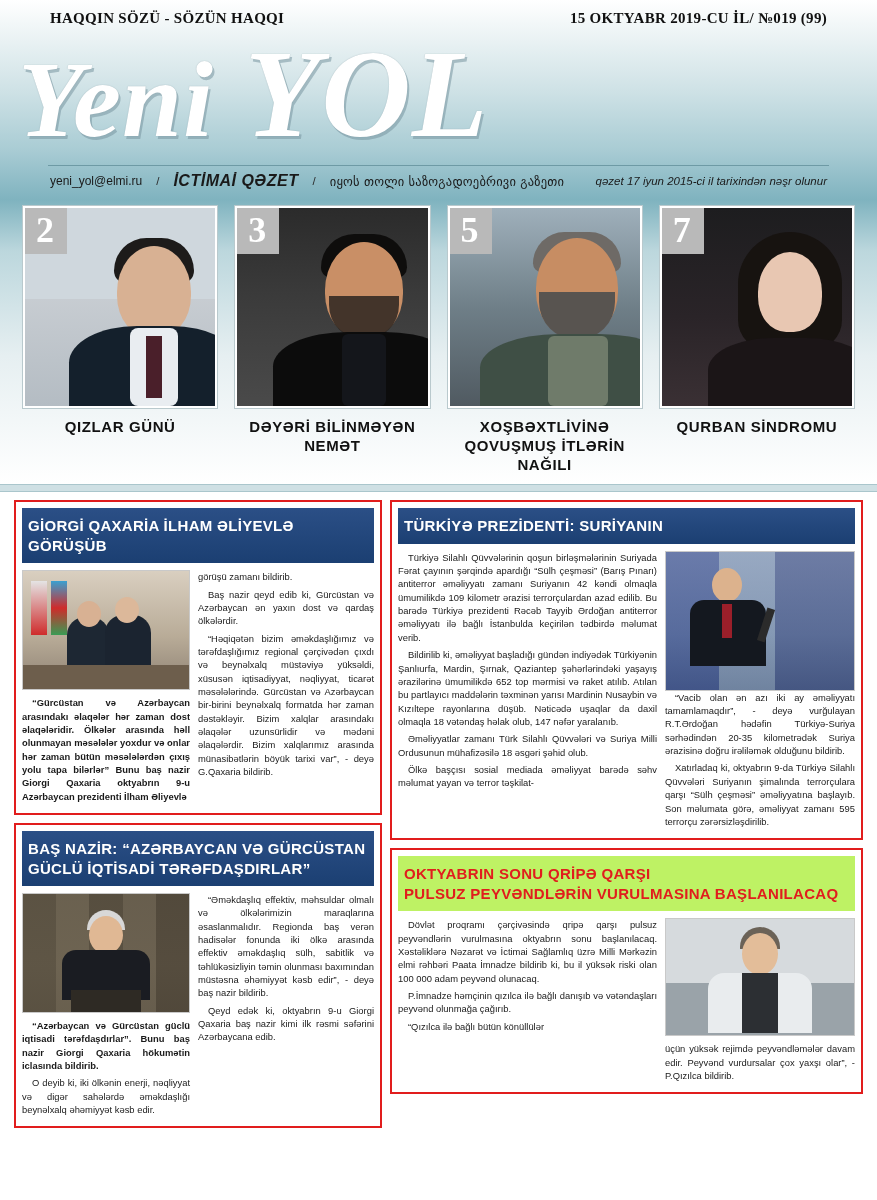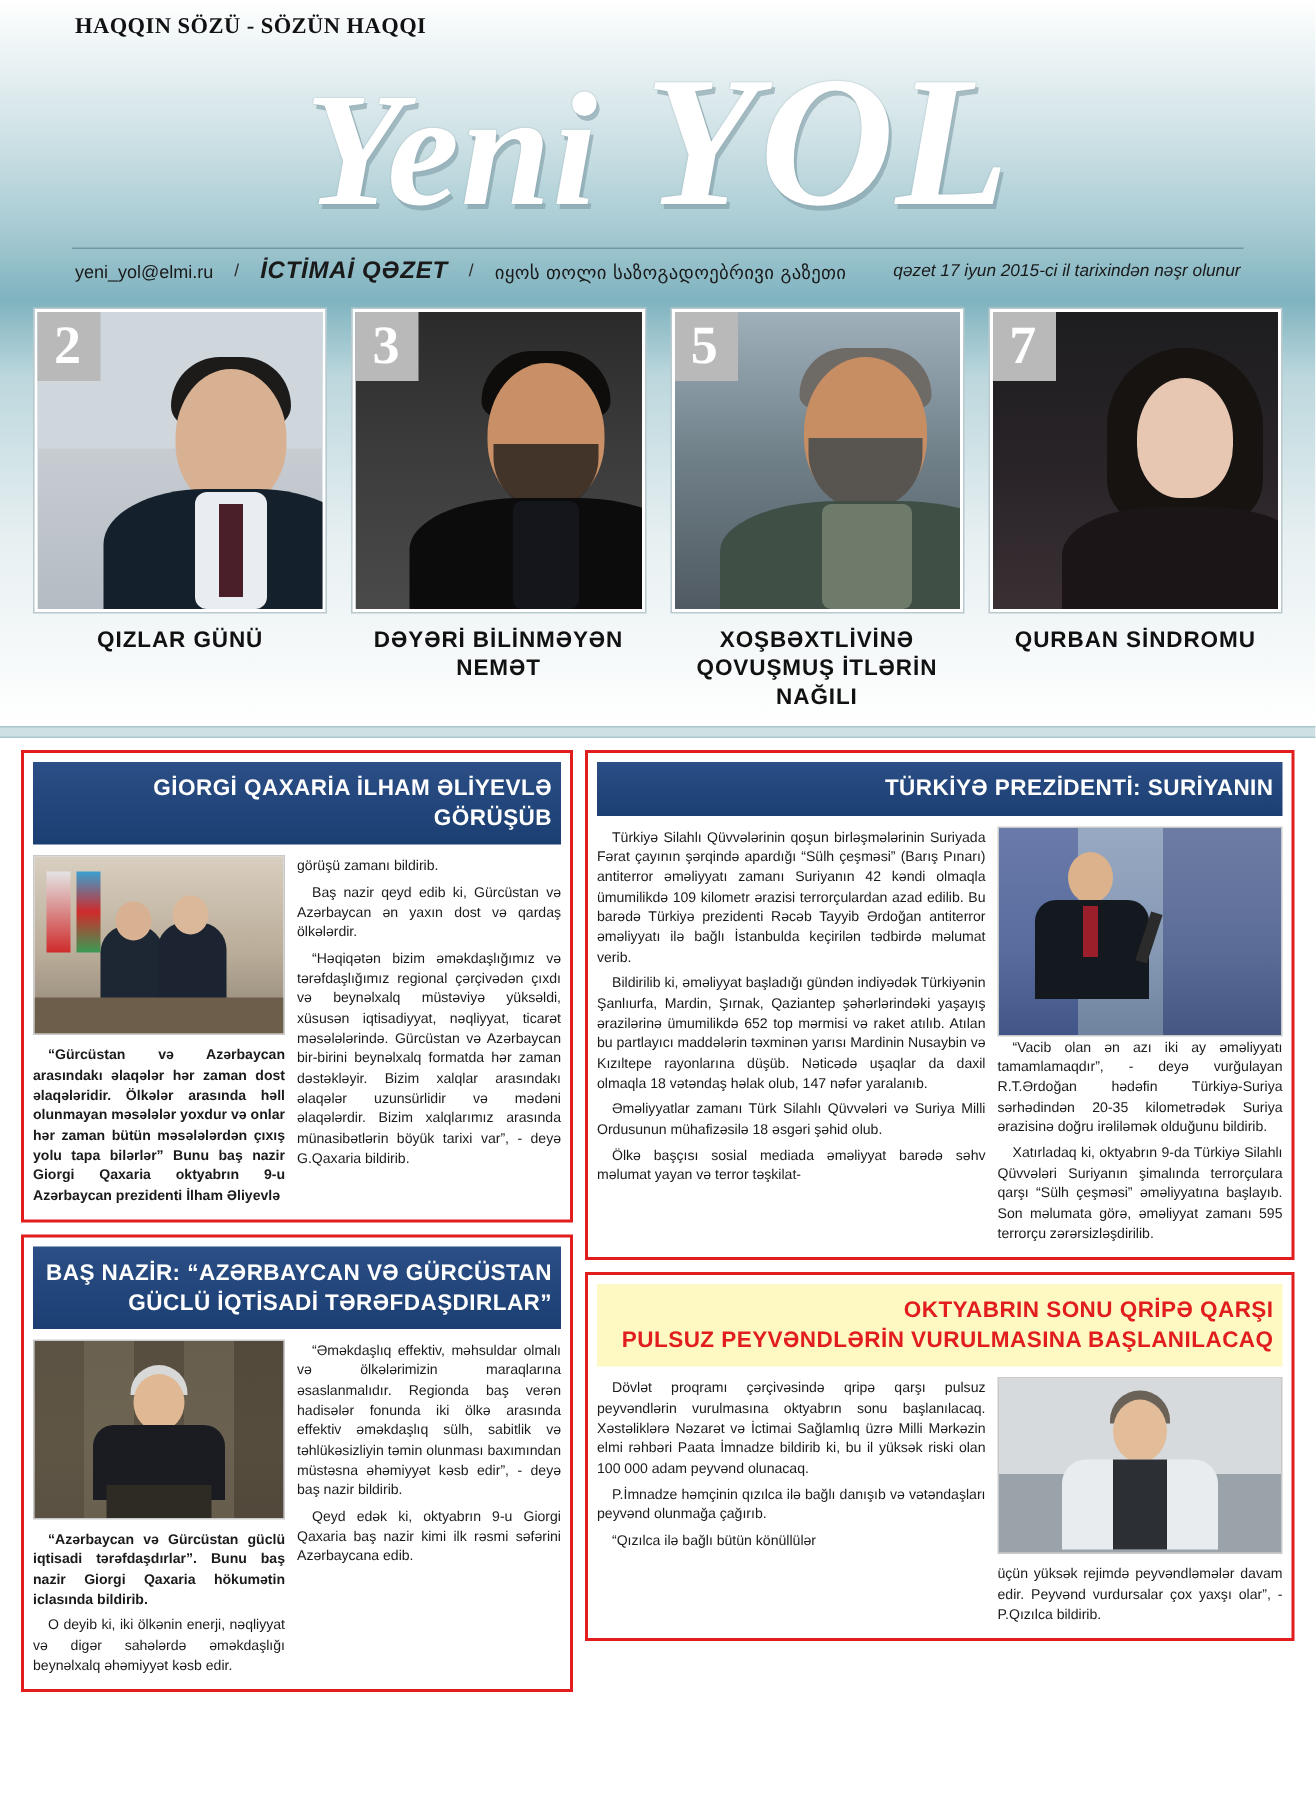--- a/index.html
+++ b/index.html
@@ -21,21 +21,21 @@
   }
   .top-strip {
     display:flex; justify-content:space-between; align-items:center;
     font-family: "Liberation Serif", serif;
     font-weight: bold;
     font-size: 15px;
     letter-spacing: .3px;
     padding: 10px 32px 6px 32px;
     color:#111;
   }
-  .logo-wrap { text-align:center; padding: 0 0 4px 0; }
+  .logo-wrap { padding: 0 0 4px 0; }
   .logo {
     font-family: "Liberation Serif", serif;
     font-style: italic;
     font-weight: bold;
     font-size: 118px;
     line-height: 1.0;
     color: #ffffff;
     text-shadow: 2px 3px 0px rgba(120,150,160,.55), 0 0 1px rgba(90,120,130,.6);
     letter-spacing: 1px;
     margin: 0;
@@ -139,28 +139,28 @@
     padding: 8px 14px 0 14px;
   }
   .col-left { width: 368px; display:flex; flex-direction:column; gap:8px;}
   .col-right { flex:1; display:flex; flex-direction:column; gap:8px;}
 
   .card { border: 2px solid #e11d1d; padding: 6px; background:#fff; }
 
   .art-head {
     background: linear-gradient(180deg,#2b4f86 0%, #1b3f72 100%);
     color:#ffffff;
-    text-align:right;
+    text-align:left;
     font-weight:bold;
     font-size:15px;
     line-height:1.3;
     padding: 8px 6px;
     letter-spacing:.3px;
   }
-  .art-head.red { background: #fef9c3; color:#e11d1d; }
+  .art-head.red { background: #bef264; color:#e11d1d; }
 
   .art-body { display:flex; gap:8px; padding-top:7px; }
   .col { font-size:9.4px; line-height:1.42; text-align:justify; color:#1a1a1a; }
   .col p { margin:0 0 4px 0; text-indent: 10px; }
   .col p.noind { text-indent:0; }
 
   .thumb { width:100%; height:120px; border:1px solid #c9c9c9; position:relative; overflow:hidden; }
 
   .t-meeting { background: linear-gradient(180deg,#d9cfc0 0%, #b9ac98 55%, #8d8173 100%); }
   .t-meeting .flag1 { position:absolute; left:8px; top:10px; width:16px; height:54px; background:linear-gradient(180deg,#e4e4e4,#cf2b2b);}
@@ -196,20 +196,21 @@
 
   .img-left { width:168px; flex: 0 0 168px; }
   .img-right { width:190px; flex: 0 0 190px; }
 </style>
 </head>
 <body>
 
 <div class="masthead">
   <div class="top-strip">
     <div>HAQQIN SÖZÜ - SÖZÜN HAQQI</div>
+    <div>15 OKTYABR 2019-CU İL/ №019 (99)</div>
   </div>
 
   <div class="logo-wrap">
     <div class="logo">
       <span class="yeni">Yeni</span>
       <span class="yol">YOL</span>
     </div>
   </div>
   <div class="logo-rule"></div>
 

